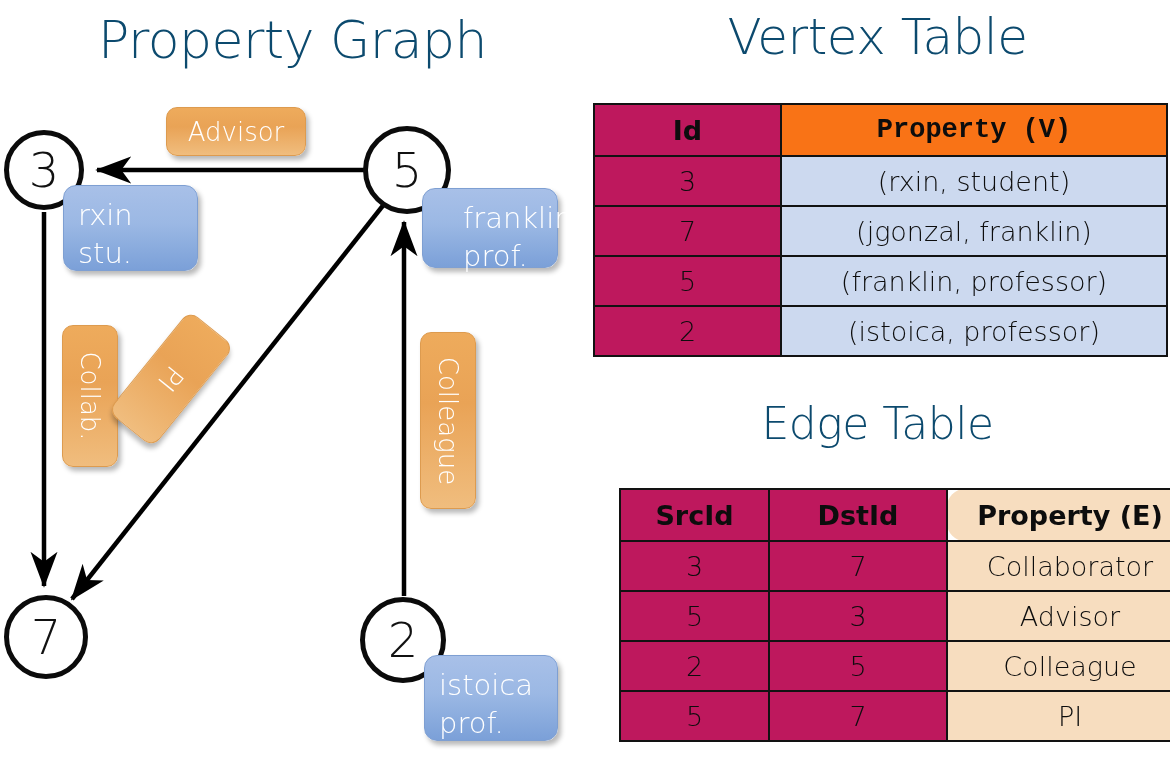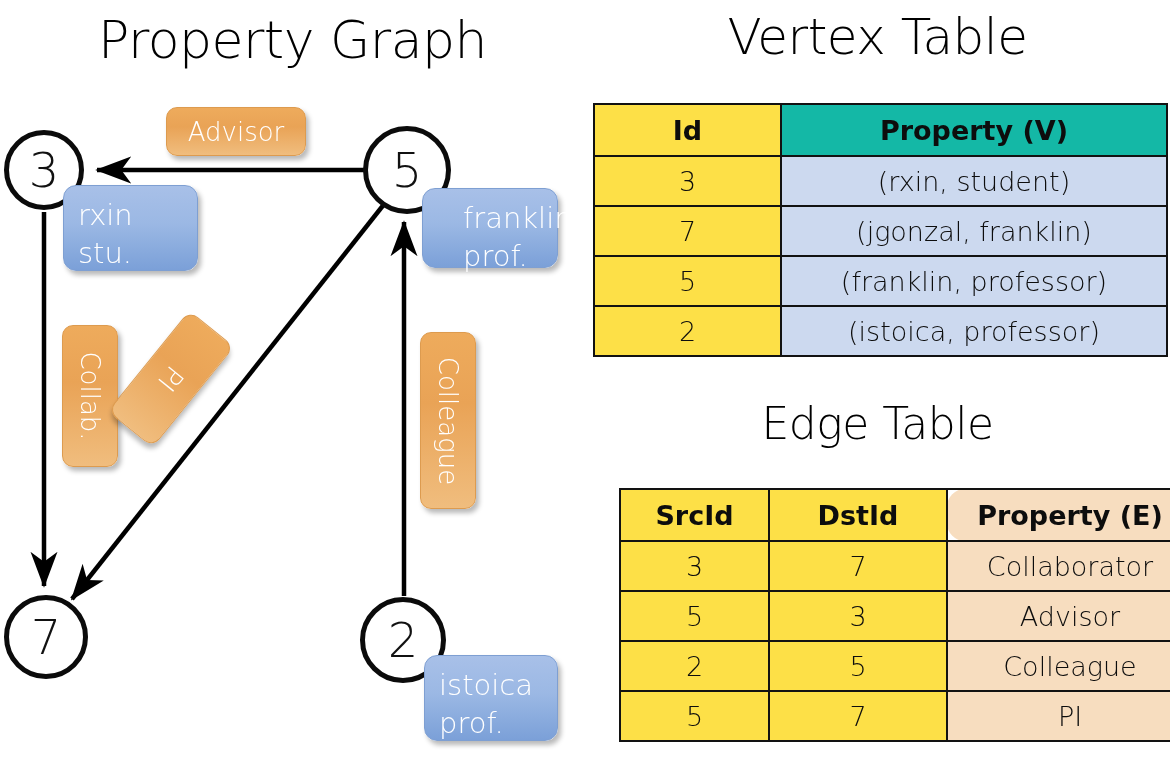--- a/index.html
+++ b/index.html
@@ -14,21 +14,21 @@
     overflow: hidden;
     font-family: "Liberation Sans", sans-serif;
     color: #000;
   }
 
   
   .title {
     position: absolute;
     font-family: "DejaVu Sans", sans-serif;
     font-weight: 300;
-    color: #000000;
+    color: #0c4a6e;
     white-space: nowrap;
     letter-spacing: -0.5px;
   }
   #title-property-graph {
     left: 0; top: 10px;
     width: 585px;
     text-align: center;
     font-size: 52px;
   }
   #title-vertex-table {
@@ -136,36 +136,36 @@
     font-weight: 300;
   }
   .data-table td, .data-table th {
     border: 2px solid #121212;
     text-align: center;
     font-weight: 300;
     color: #0d0d0d;
     padding: 0;
     height: 48px;
     font-size: 27px;
-    background: #fde047;
+    background: #be185d;
   }
   .data-table th {
     font-weight: bold;
     font-size: 27px;
     height: 50px;
   }
   .hdr-cell-plain { background: #ffffff; }
 
   #vertex-table {
     left: 593px; top: 103px;
     width: 575px;
   }
   #vertex-table .col-id { width: 187px; }
   #vertex-table .cell-prop { background: #ccd9ef; }
-  #vertex-table th.cell-prop { background: #14b8a6; }
+  #vertex-table th.cell-prop { background: #f97316; font-family: Liberation Mono, monospace; }
 
   #edge-table {
     left: 619px; top: 488px;
     width: 575px;
   }
   #edge-table .col-src { width: 149px; }
   #edge-table .col-dst { width: 178px; }
   #edge-table .cell-prop { background: #f7ddbf; }
   #edge-table th.cell-prop { background: #f7ddbf; border-radius: 18px; }
 </style>

